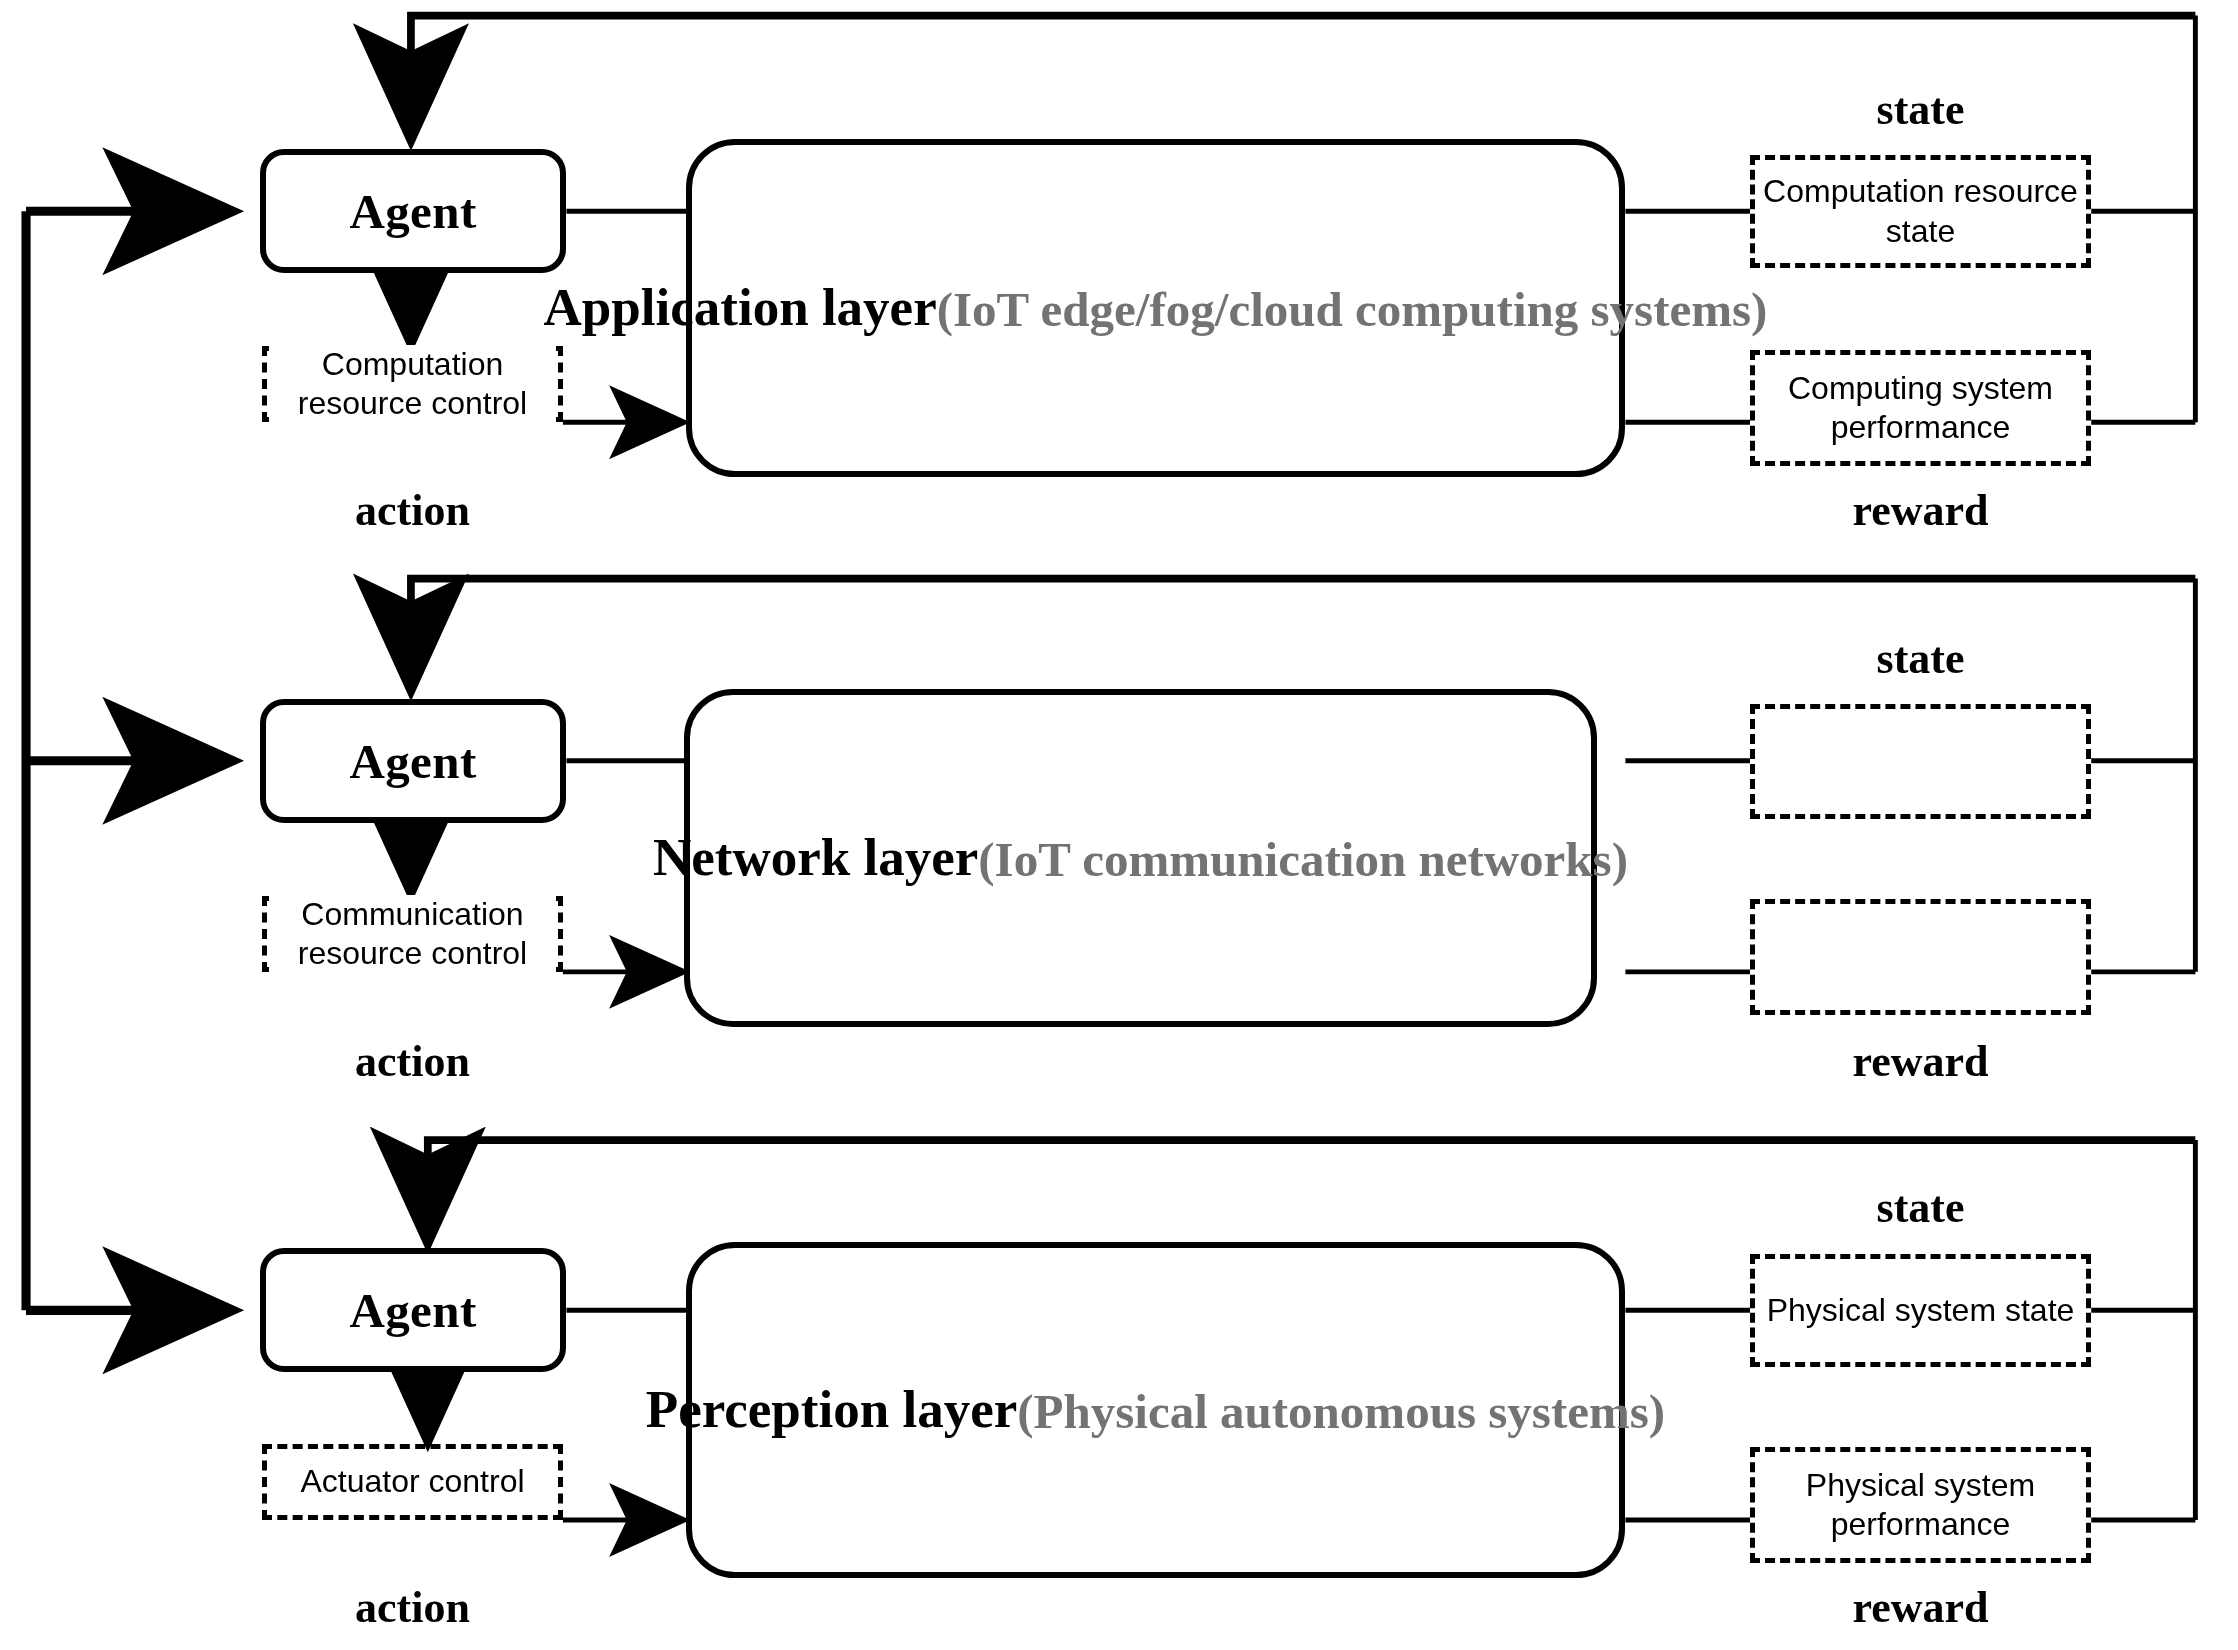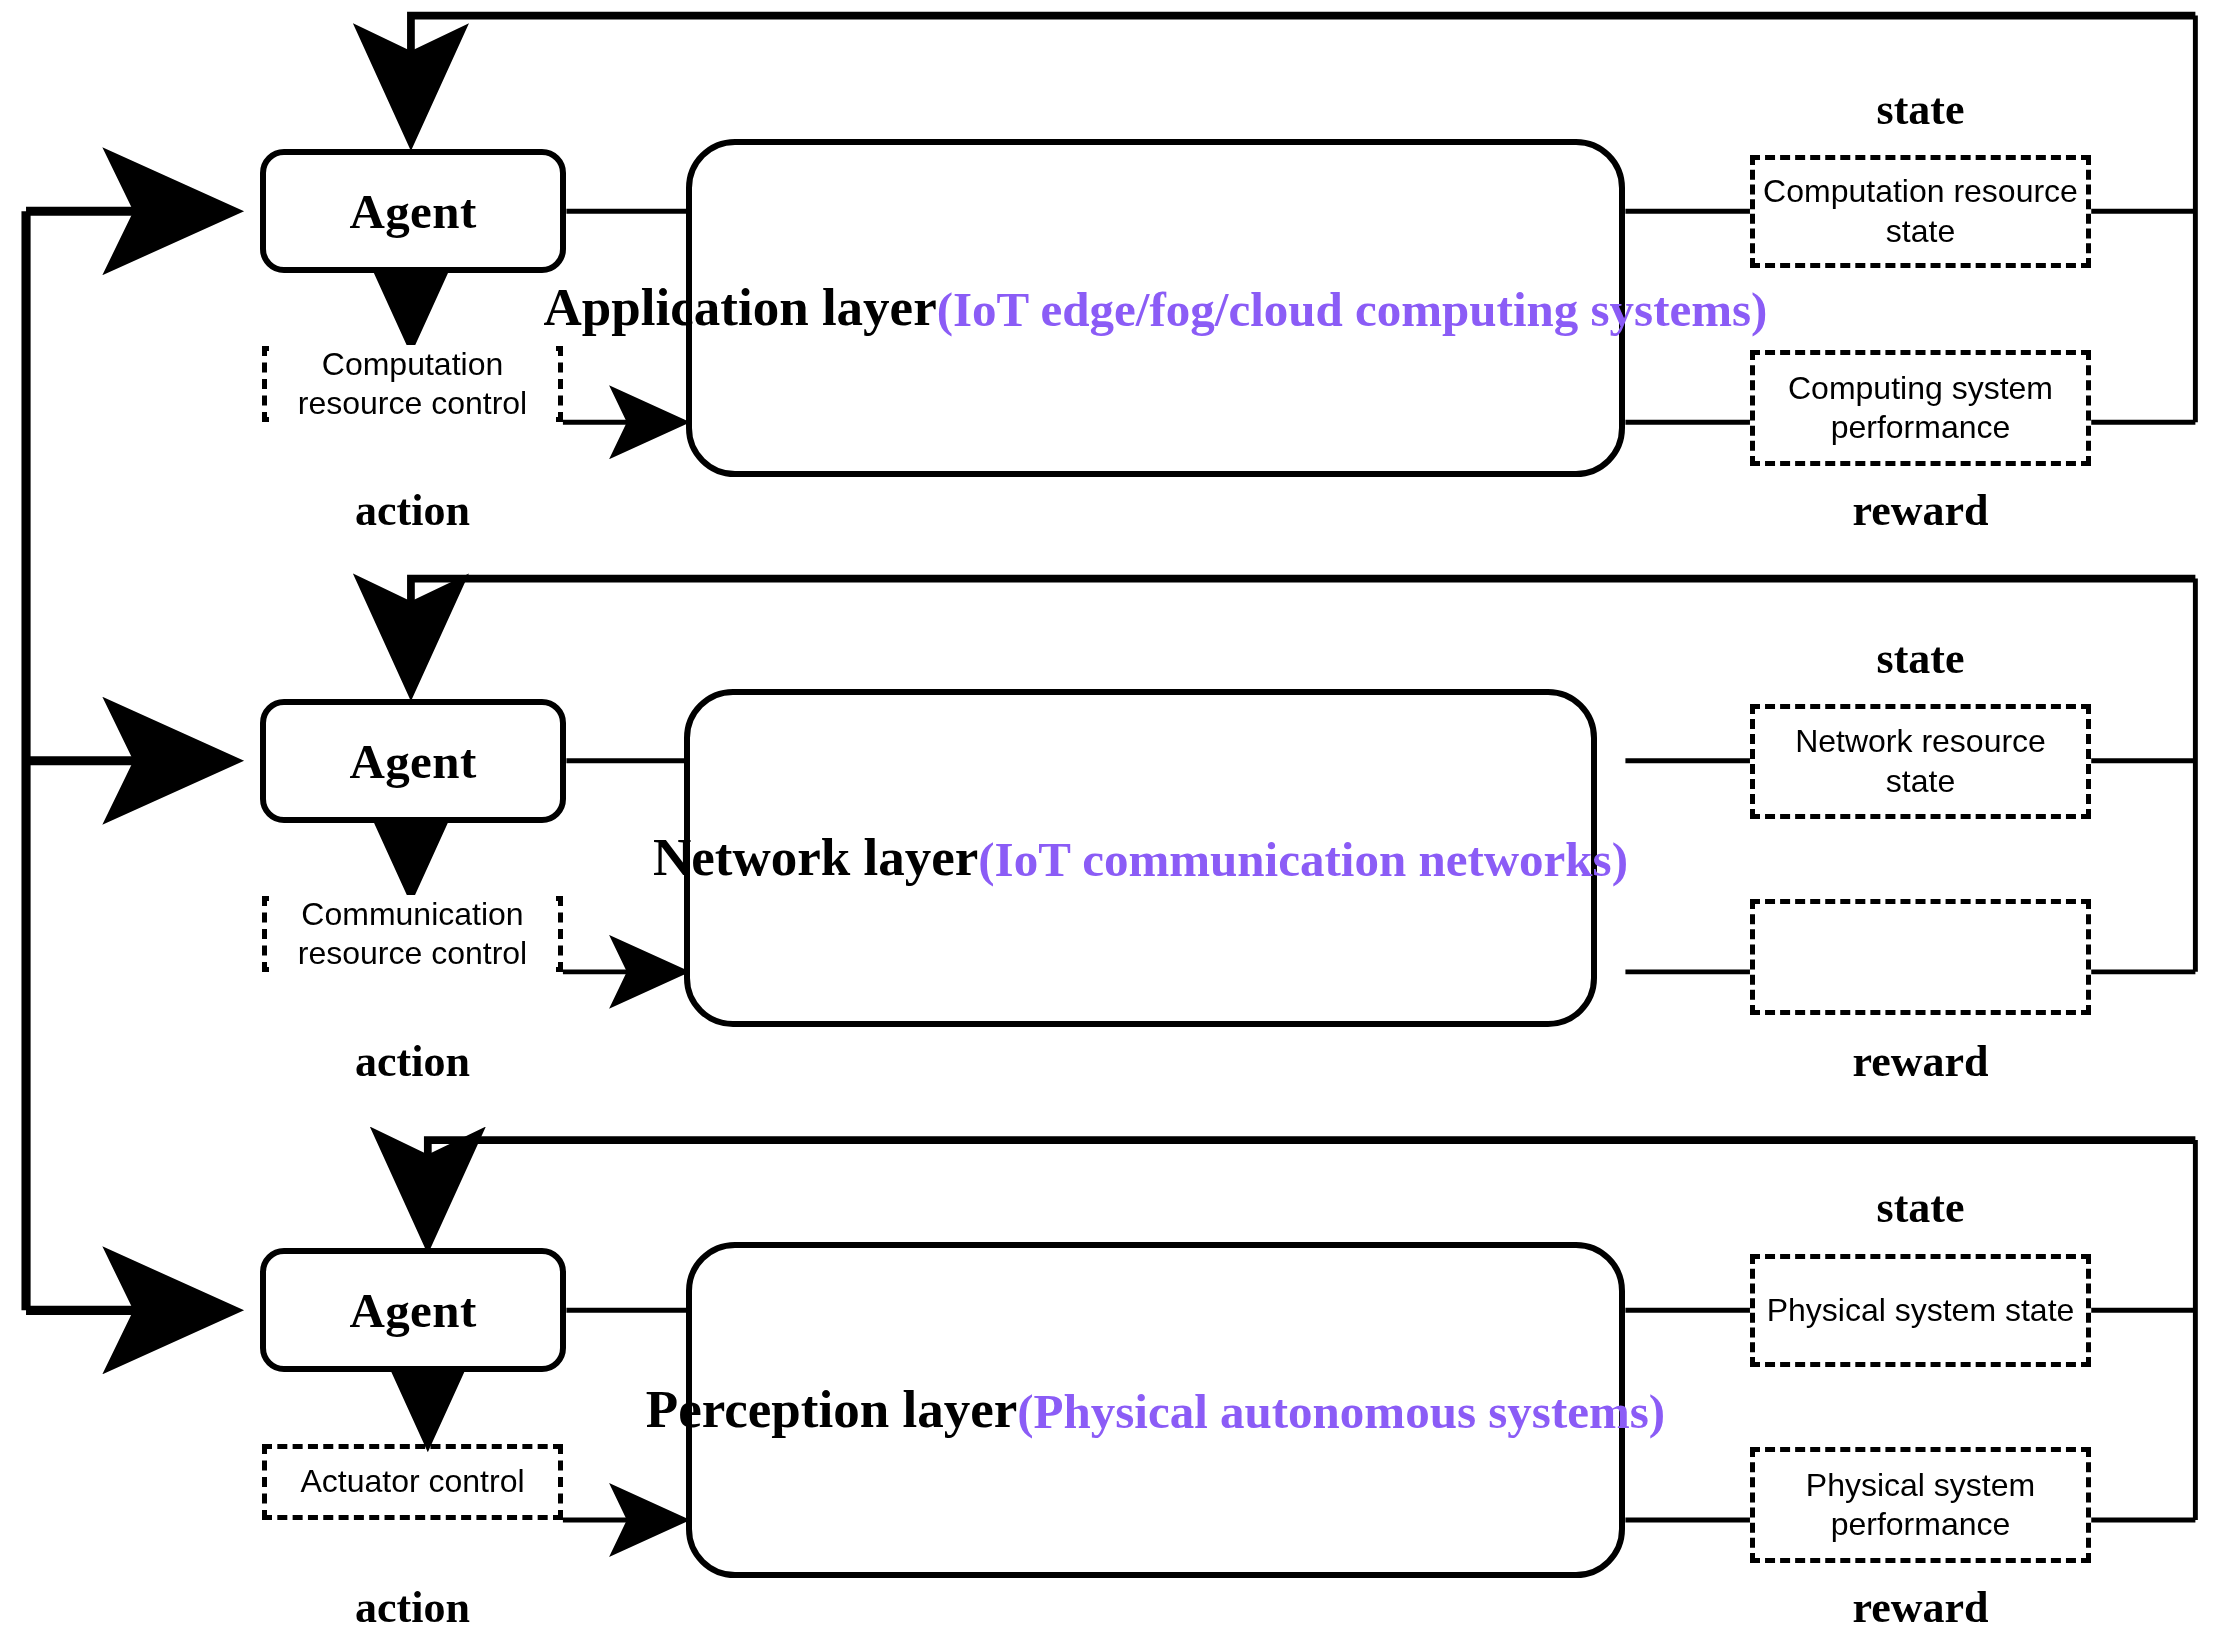--- a/index.html
+++ b/index.html
@@ -60,21 +60,21 @@
     font-size: 53px;
     color: #000;
     line-height: 1.12;
     text-align: center;
     white-space: nowrap;
   }
   .layer-sub {
     font-family: "Liberation Serif", serif;
     font-weight: bold;
     font-size: 49px;
-    color: #8b5cf6;
+    color: #737373;
     line-height: 1.12;
     text-align: center;
     white-space: nowrap;
     margin-top: 5.6px;
   }
 
   
   .dashed-box {
     position: absolute;
     box-sizing: border-box;
@@ -223,21 +223,20 @@
   <div class="cap" style="left:262px; top:1036px; width:301px;">action</div>
 
   <div class="layer-box" style="left:684px; top:689px; width:913px; height:338px;">
     <div class="layer-title">Network layer</div>
     <div class="layer-sub">(IoT communication networks)</div>
   </div>
 
   <div class="cap" style="left:1750px; top:633px; width:341px;">state</div>
   <div class="dashed-box" style="left:1750px; top:704px; width:341px; height:115px;">
     <span class="dash-border"></span>
-    <span class="dashed-label">Network resource state</span>
   </div>
 
   <div class="dashed-box" style="left:1750px; top:899px; width:341px; height:116px;">
     <span class="dash-border"></span>
   </div>
   <div class="cap" style="left:1750px; top:1036px; width:341px;">reward</div>
 
   <div class="agent-box" style="left:260px; top:1248px; width:306px; height:124px;">
     <span class="agent-label">Agent</span>
   </div>

